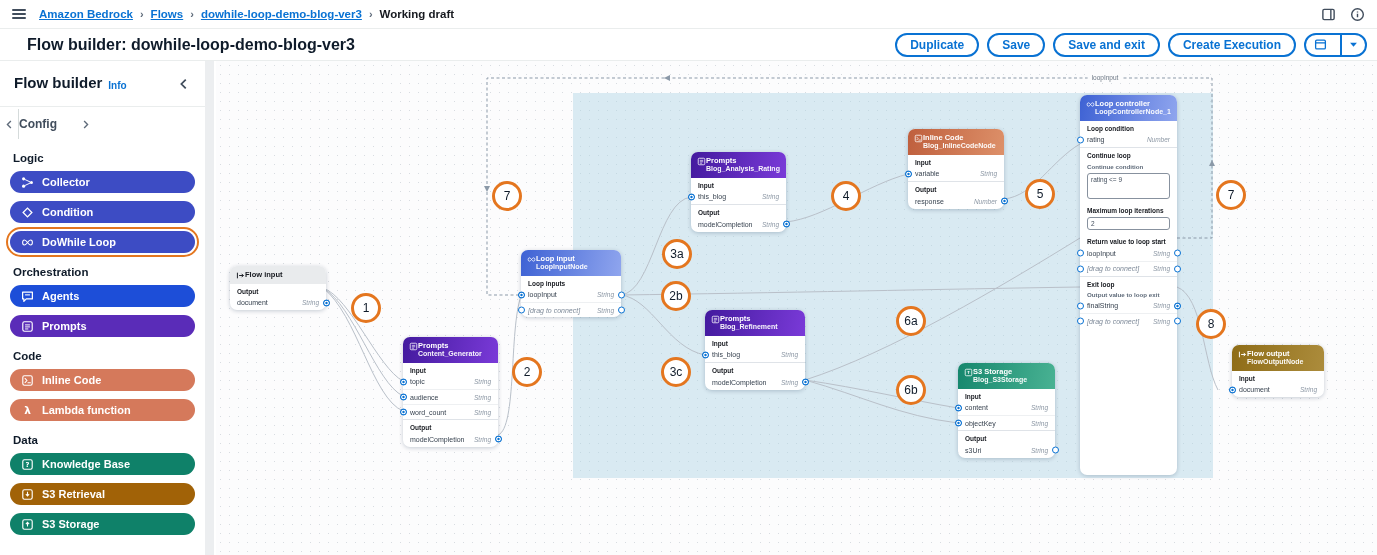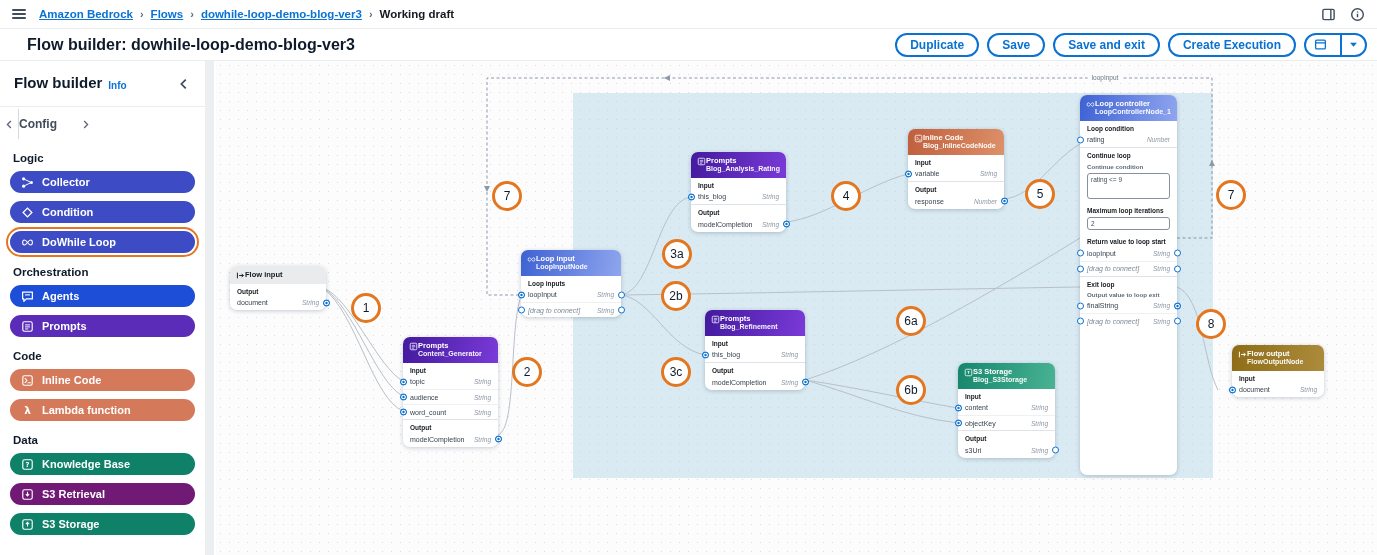--- a/index.html
+++ b/index.html
@@ -593,21 +593,21 @@
       <div class="side-label">Data</div>
       <div class="pill" style="background: rgb(15, 129, 105);">
         <span class="ic">
           <svg viewBox="0 0 16 16" fill="none" stroke="currentColor" stroke-width="1.4">
             <rect x="2.2" y="2.2" width="11.6" height="11.6" rx="2"></rect>
             <text x="8" y="11.4" text-anchor="middle" font-size="8.5" fill="currentColor" stroke="none" font-family="DejaVu Sans">?</text>
           </svg>
         </span>
         <span>Knowledge Base</span>
       </div>
-      <div class="pill" style="background: #701a75;">
+      <div class="pill" style="background: #a16207;">
         <span class="ic">
           <svg viewBox="0 0 16 16" fill="none" stroke="currentColor" stroke-width="1.4">
             <rect x="2.2" y="2.2" width="11.6" height="11.6" rx="2"></rect>
             <path d="M8 4.5v5M6 7.5l2 2.2 2-2.2" stroke-width="1.3"></path>
           </svg>
         </span>
         <span>S3 Retrieval</span>
       </div>
       <div class="pill" style="background: rgb(15, 129, 105);">
         <span class="ic">

